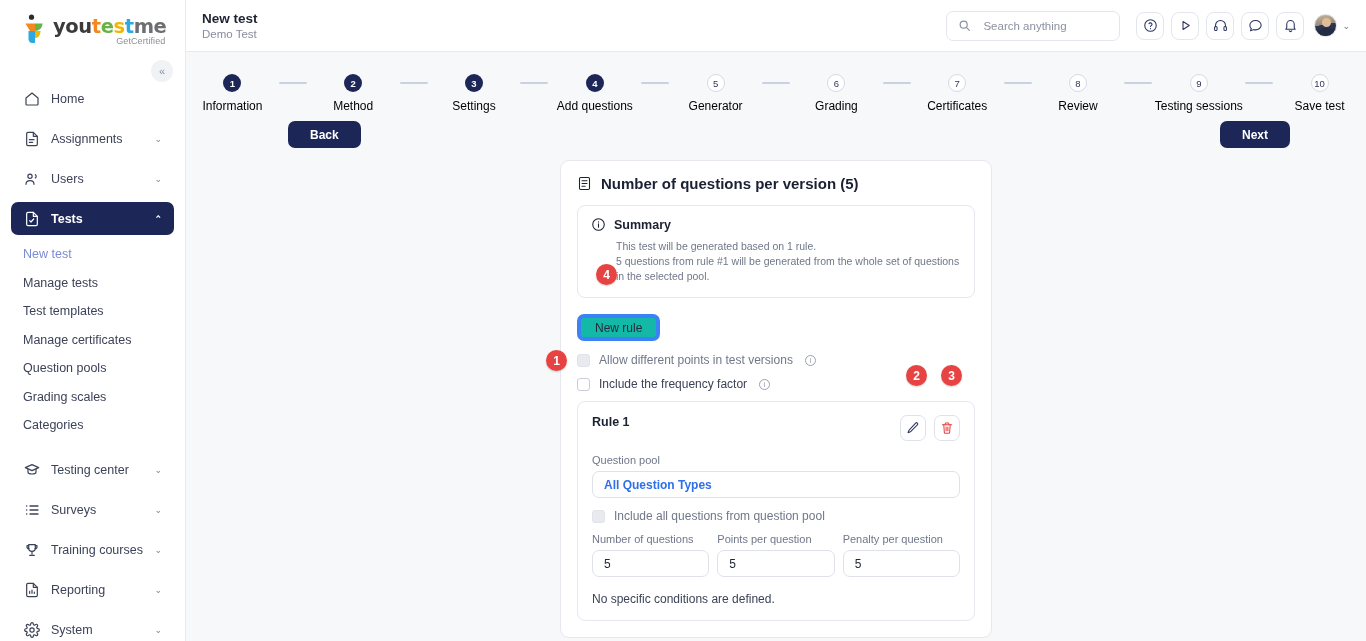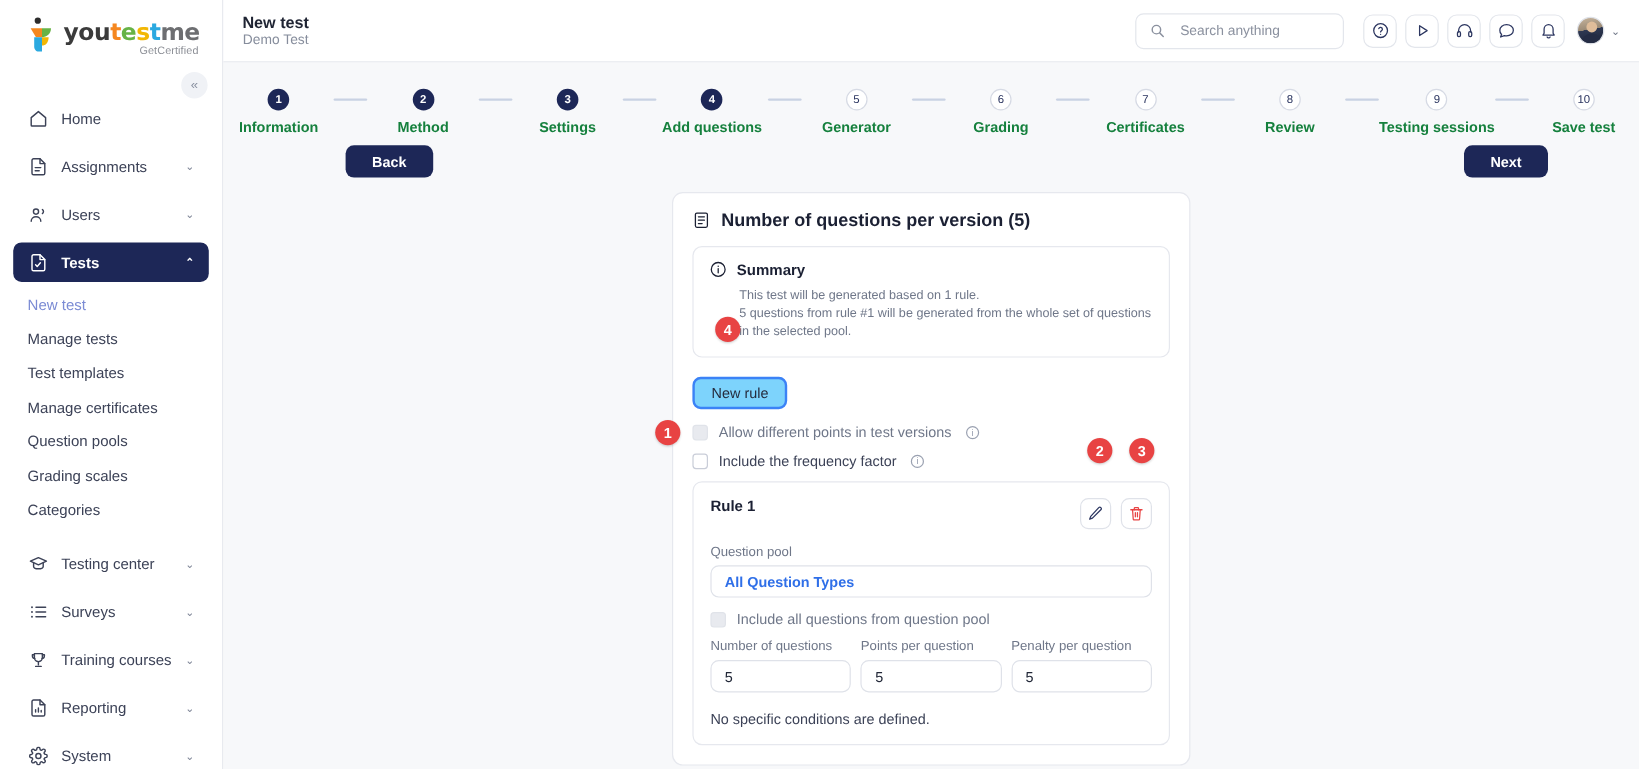--- a/index.html
+++ b/index.html
@@ -69,21 +69,21 @@
   
   .main { flex: 1; display: flex; flex-direction: column; min-width: 0; background: #f7f8fa; }
   .topbar {
     height: 52px; background: #ffffff;
     border-bottom: 1px solid #e8eaef;
     display: flex; align-items: center; padding: 0 16px 0 16px;
     flex: 0 0 52px;
   }
   .title-block { flex: 0 0 auto; }
   .page-title { font-size: 13.5px; font-weight: 700; color: #1f2433; line-height: 15px; }
-  .page-sub { font-size: 11.5px; color: #868d9c; margin-top: 2px; line-height: 13px; text-align: center; }
+  .page-sub { font-size: 11.5px; color: #868d9c; margin-top: 2px; line-height: 13px; }
   .topbar-spacer { flex: 1; }
   .search-box {
     width: 174px; height: 30px; border: 1px solid #e3e6ec; border-radius: 7px;
     display: flex; align-items: center; gap: 12px; padding: 0 11px;
     background: #fff; margin-right: 16px;
   }
   .search-box .sph { font-size: 11.5px; color: #8b919f; }
   .icon-btn {
     width: 28px; height: 28px; border: 1px solid #e3e6ec; border-radius: 8px;
     background: #fff; display: flex; align-items: center; justify-content: center;
@@ -113,21 +113,21 @@
     padding: 22px 0 0 0; position: relative;
   }
   .step { display: flex; flex-direction: column; align-items: center; width: 105px; }
   .step-circle {
     width: 18px; height: 18px; border-radius: 50%;
     display: flex; align-items: center; justify-content: center;
     font-size: 9.5px; font-weight: 700;
   }
   .step-circle.done { background: #1d2757; color: #fff; }
   .step-circle.todo { background: #fff; color: #2b3560; border: 1px solid #d6dae4; font-weight: 400; }
-  .step-label { font-size: 12px; color: #15803d; margin-top: 7px; white-space: nowrap; font-weight: 700;}
+  .step-label { font-size: 12px; color: #000000; margin-top: 7px; white-space: nowrap; font-weight: 400;}
   .step-line { width: 28px; height: 2px; background: #c9d2e3; margin-top: 8px; border-radius: 2px; flex: 0 0 28px; }
 
   
   .navbtn-row { display: flex; justify-content: space-between; padding: 8px 76px 0 74px; }
   .btn-primary {
     background: #1d2757; color: #fff; border: none; border-radius: 7px;
     font-size: 12px; font-weight: 700; padding: 0 22px; height: 27px;
     cursor: pointer; font-family: "Liberation Sans", sans-serif; margin-left: 28px;
   }
 
@@ -142,21 +142,21 @@
 
   .summary {
     border: 1px solid #e6e8ee; border-radius: 8px; padding: 11px 13px 13px 13px;
     margin: 0 2px 16px 2px;
   }
   .summary-head { display: flex; align-items: center; gap: 8px; margin-bottom: 7px; }
   .summary-title { font-size: 12.5px; font-weight: 700; color: #1b2033; }
   .summary-line { font-size: 10.5px; color: #6f7789; line-height: 15px; padding-left: 25px; }
 
   .new-rule-btn {
-    border: 2px solid #3b82f6; border-radius: 7px; background: #7dd3fc;
+    border: 4px solid #3b82f6; border-radius: 7px; background: #14b8a6;
     font-size: 12px; color: #252b3d; padding: 0 14px; height: 27px;
     cursor: pointer; margin: 0 0 12px 2px; font-family: "Liberation Sans", sans-serif;
   }
 
   .chk-row { display: flex; align-items: center; gap: 9px; margin: 0 0 10px 2px; }
   .chk {
     width: 13px; height: 13px; border-radius: 3px; flex: 0 0 13px;
   }
   .chk.disabled { background: #e8eaef; border: 1px solid #e0e3e9; }
   .chk.empty { background: #fff; border: 1px solid #c9cdd8; }

